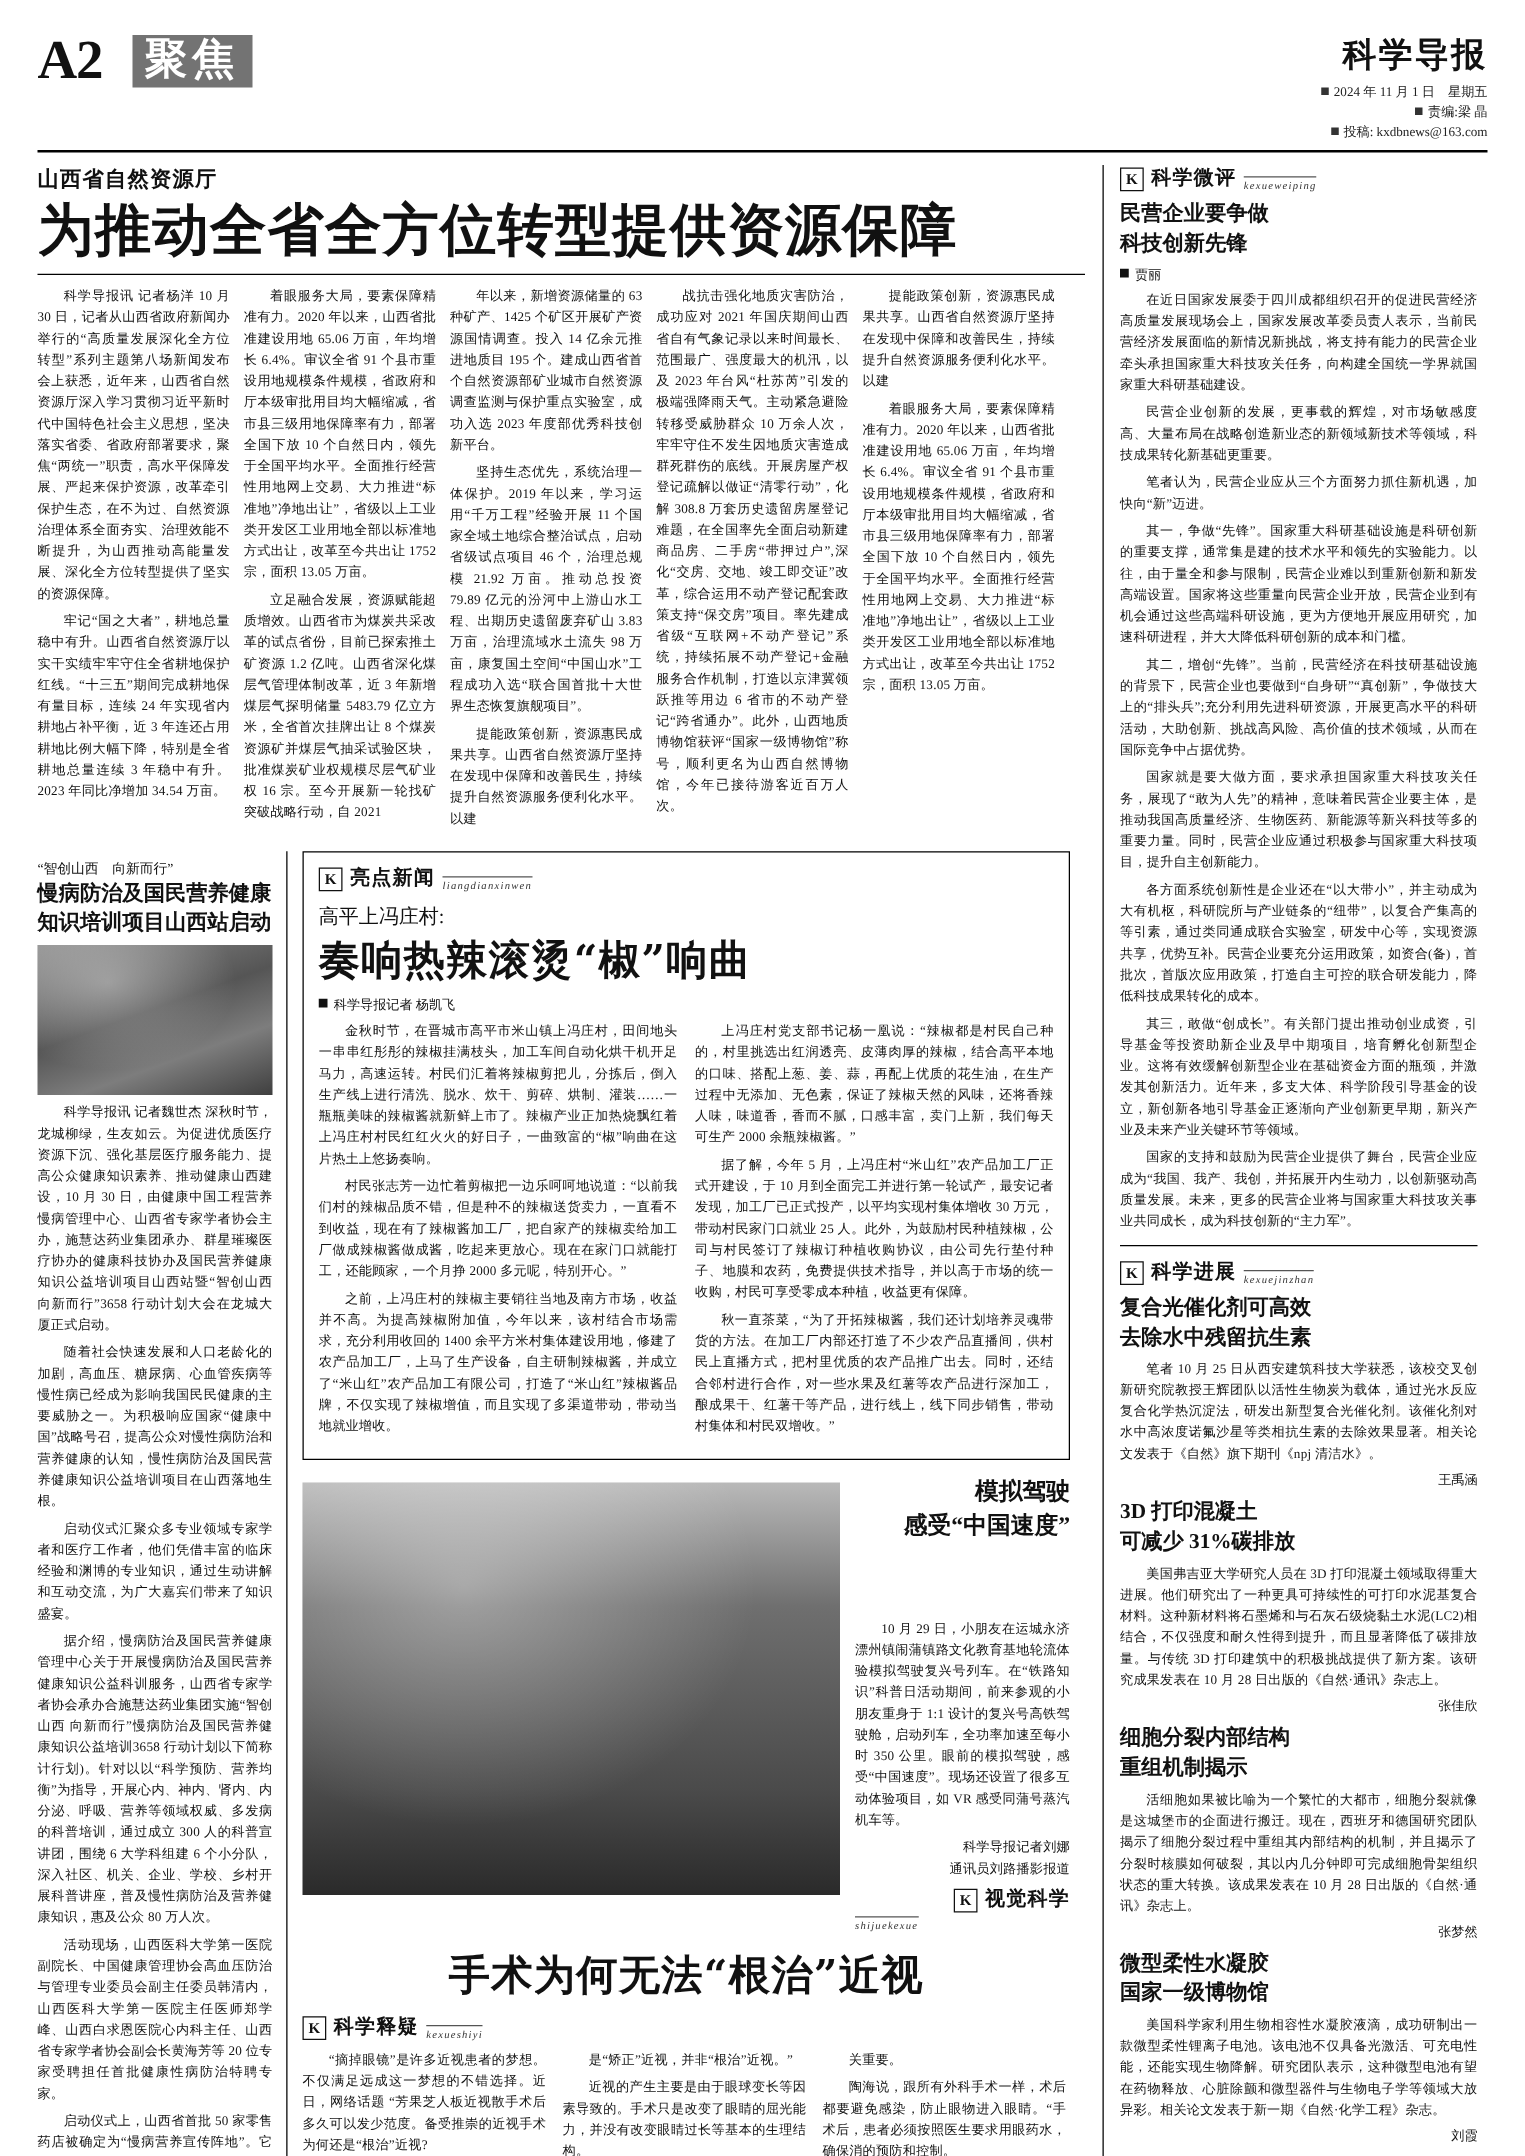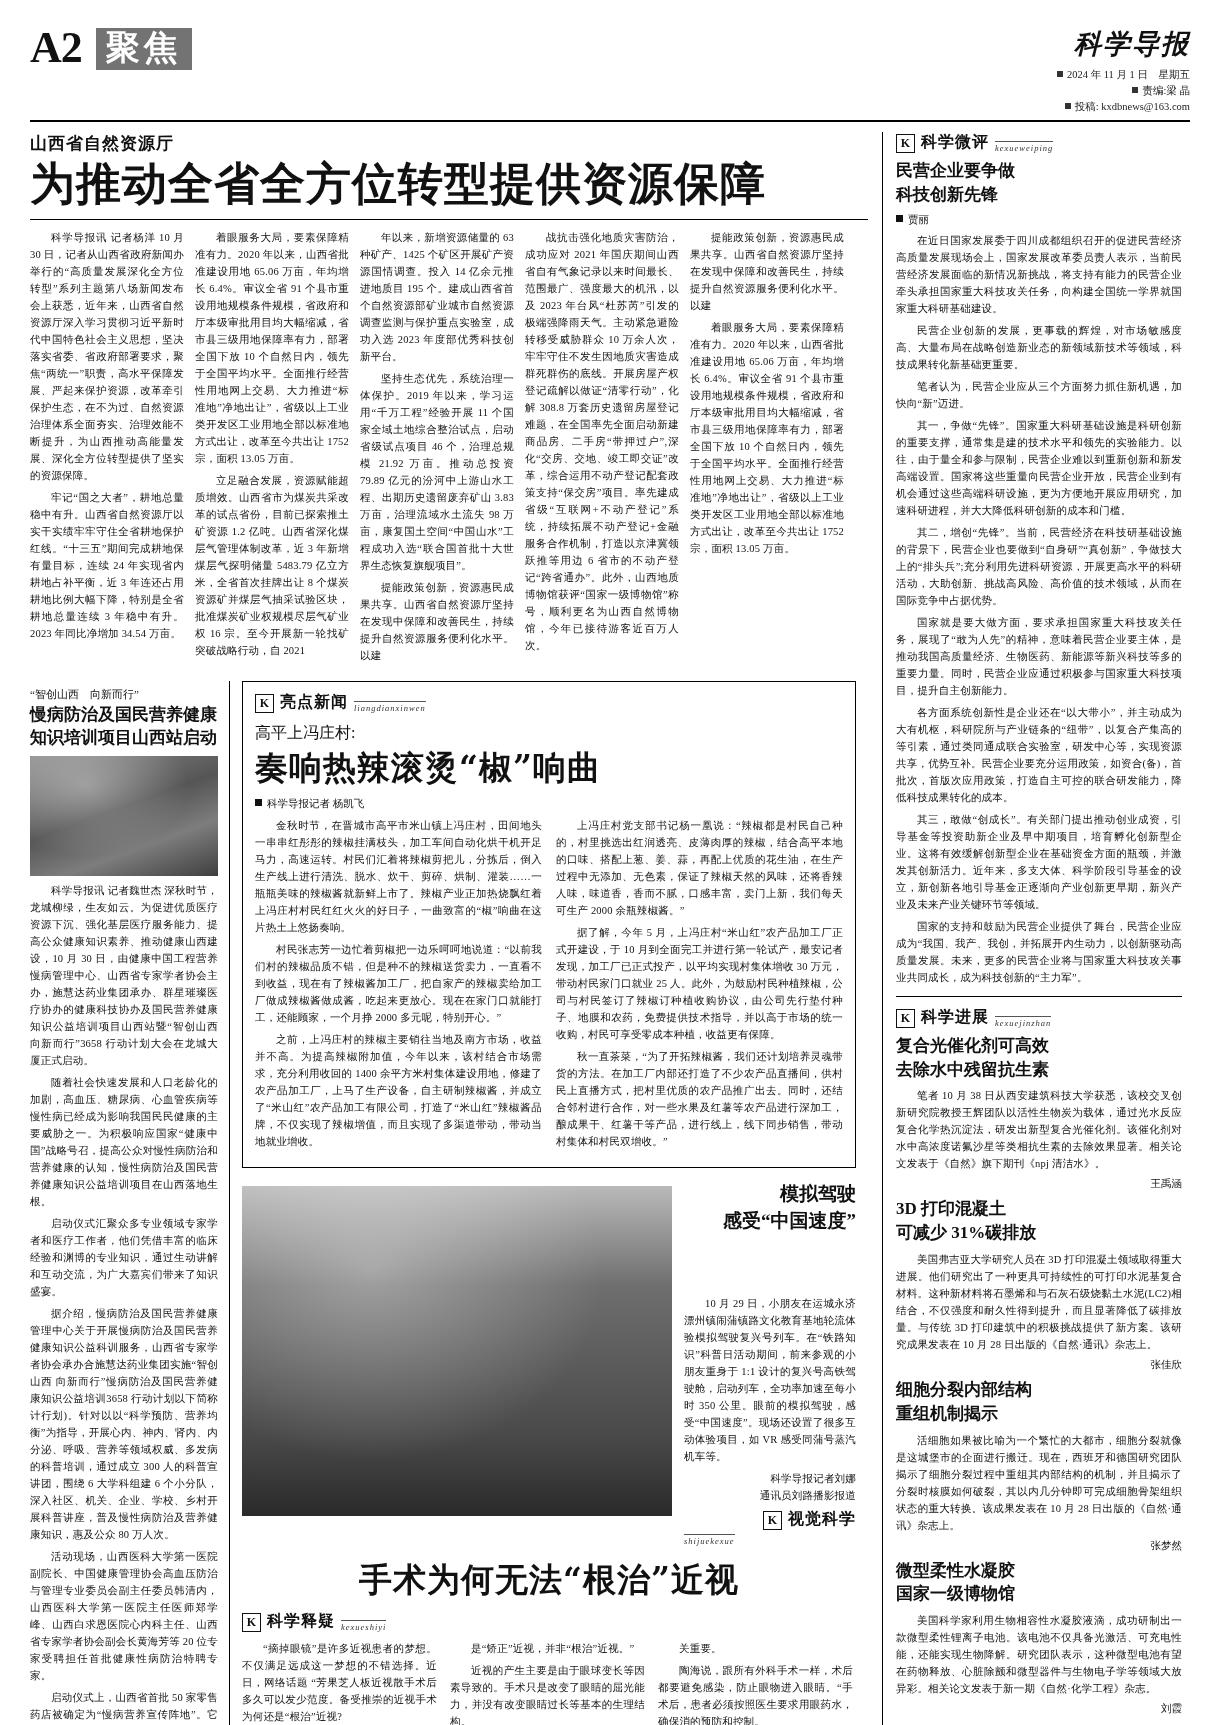--- a/index.html
+++ b/index.html
@@ -8,25 +8,25 @@
     width:1220px; height:1725px;
     background:#ffffff;
     font-family:"Liberation Serif", serif;
     color:#111;
     position:relative;
   }
   .page { width:1220px; height:1725px; padding:26px 30px 10px 30px; position:relative; }
 
   
   .masthead { display:flex; align-items:flex-start; justify-content:space-between; border-bottom:2px solid #000; padding-bottom:6px; }
-  .mh-left { display:flex; align-items:flex-end; gap:14px; }
+  .mh-left { display:flex; align-items:flex-end; gap:24px; }
   .mh-a2 { font-size:44px; font-weight:700; font-family:"Liberation Serif",serif; letter-spacing:-1px; line-height:1; }
   .mh-juji { background:#737373; color:#fff; font-size:34px; font-weight:700; padding:2px 10px 4px 10px; font-family:"DejaVu Serif",serif; letter-spacing:4px; line-height:1.05; }
   .mh-right { text-align:right; }
-  .mh-paper { font-family:"DejaVu Serif",serif; font-size:27px; font-weight:700; letter-spacing:2px; font-style:italic; }
+  .mh-paper { font-family:"DejaVu Serif",serif; font-size:27px; font-weight:700; letter-spacing:2px; }
   .mh-meta { margin-top:5px; font-size:10.5px; line-height:1.5; color:#222; }
   .mh-meta div { white-space:nowrap; }
   .sq { display:inline-block; width:6px; height:6px; background:#333; margin-right:4px; vertical-align:1px; }
 
   
   .body-grid { display:flex; gap:14px; margin-top:10px; height:1600px; }
   .col-main { width:838px; position:relative; }
   .col-right { width:300px; border-left:1px solid #000; padding-left:13px; }
 
   
@@ -242,21 +242,21 @@
       <div class="r-sec">
         <div class="sec-head">
           <span class="kbox">K</span>
           <span class="sec-title">科学进展</span>
           <span class="sec-pinyin">kexuejinzhan</span>
         </div>
 
         <div>
           <div class="r-title sm" style="white-space:pre-line">复合光催化剂可高效
 去除水中残留抗生素</div>
-          <p class="t">笔者 10 月 38 日从西安建筑科技大学获悉，该校交叉创新研究院教授王辉团队以活性生物炭为载体，通过光水反应复合化学热沉淀法，研发出新型复合光催化剂。该催化剂对水中高浓度诺氟沙星等类相抗生素的去除效果显著。相关论文发表于《自然》旗下期刊《npj 清洁水》。</p>
+          <p class="t">笔者 10 月 25 日从西安建筑科技大学获悉，该校交叉创新研究院教授王辉团队以活性生物炭为载体，通过光水反应复合化学热沉淀法，研发出新型复合光催化剂。该催化剂对水中高浓度诺氟沙星等类相抗生素的去除效果显著。相关论文发表于《自然》旗下期刊《npj 清洁水》。</p>
           <div class="r-sign">王禹涵</div>
         </div>
 
         <div>
           <div class="r-title sm" style="white-space:pre-line">3D 打印混凝土
 可减少 31%碳排放</div>
           <p class="t">美国弗吉亚大学研究人员在 3D 打印混凝土领域取得重大进展。他们研究出了一种更具可持续性的可打印水泥基复合材料。这种新材料将石墨烯和与石灰石级烧黏土水泥(LC2)相结合，不仅强度和耐久性得到提升，而且显著降低了碳排放量。与传统 3D 打印建筑中的积极挑战提供了新方案。该研究成果发表在 10 月 28 日出版的《自然·通讯》杂志上。</p>
           <div class="r-sign">张佳欣</div>
         </div>
 

